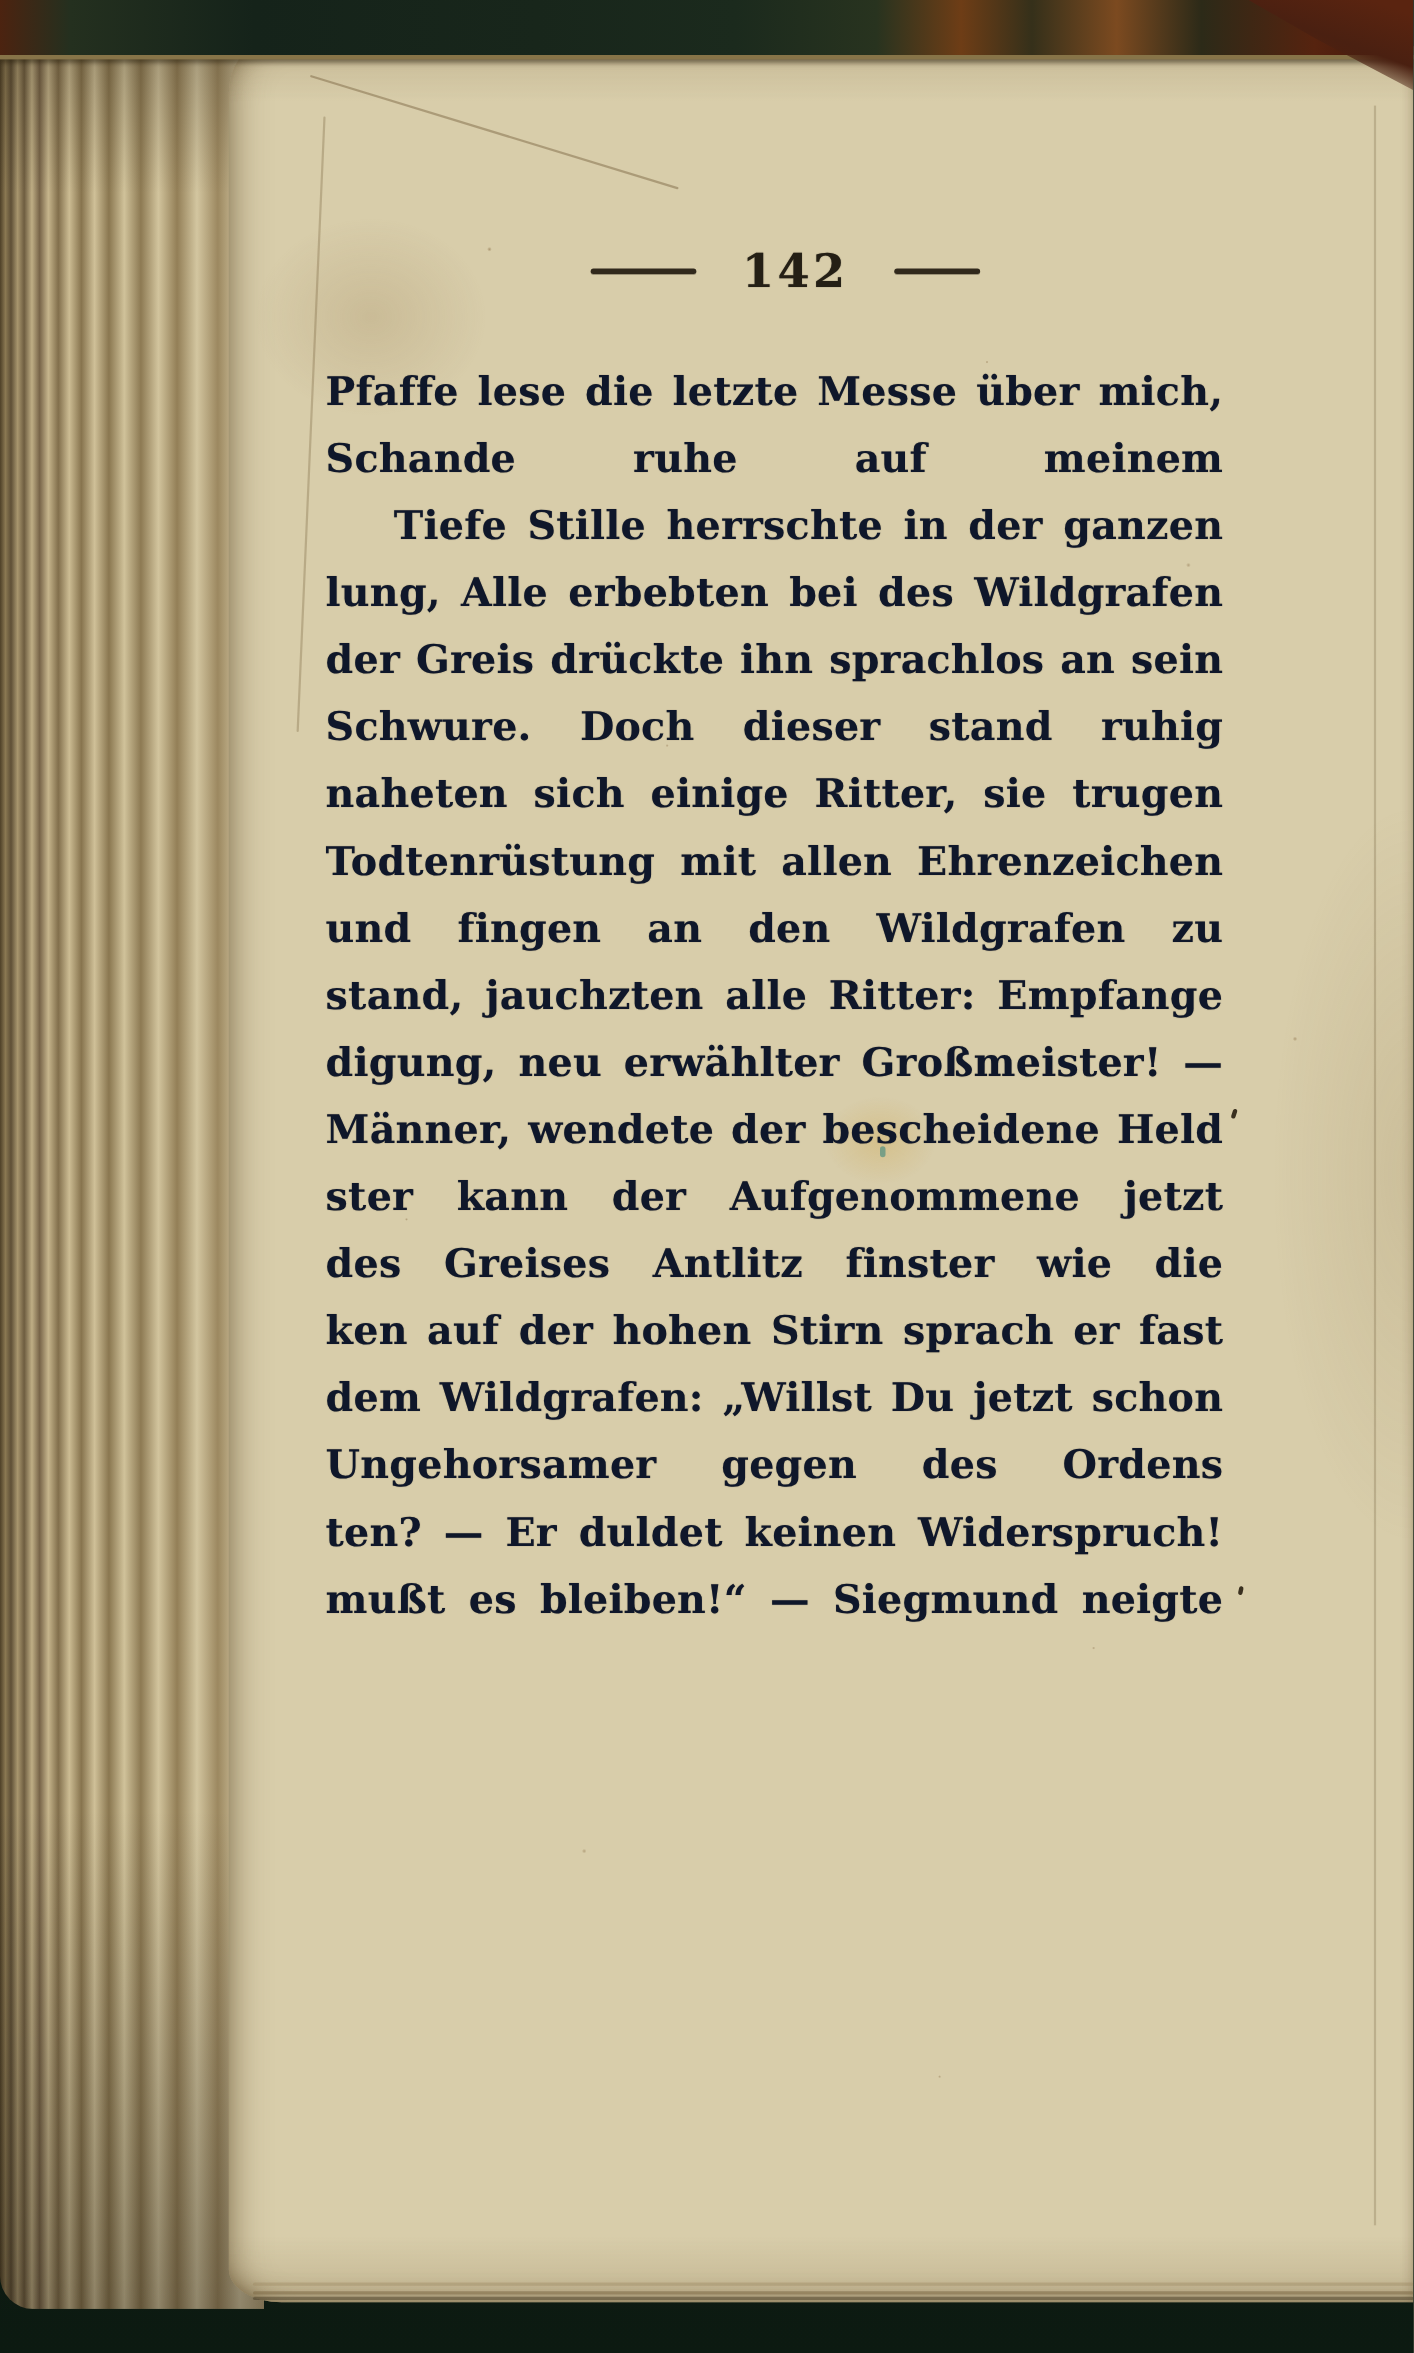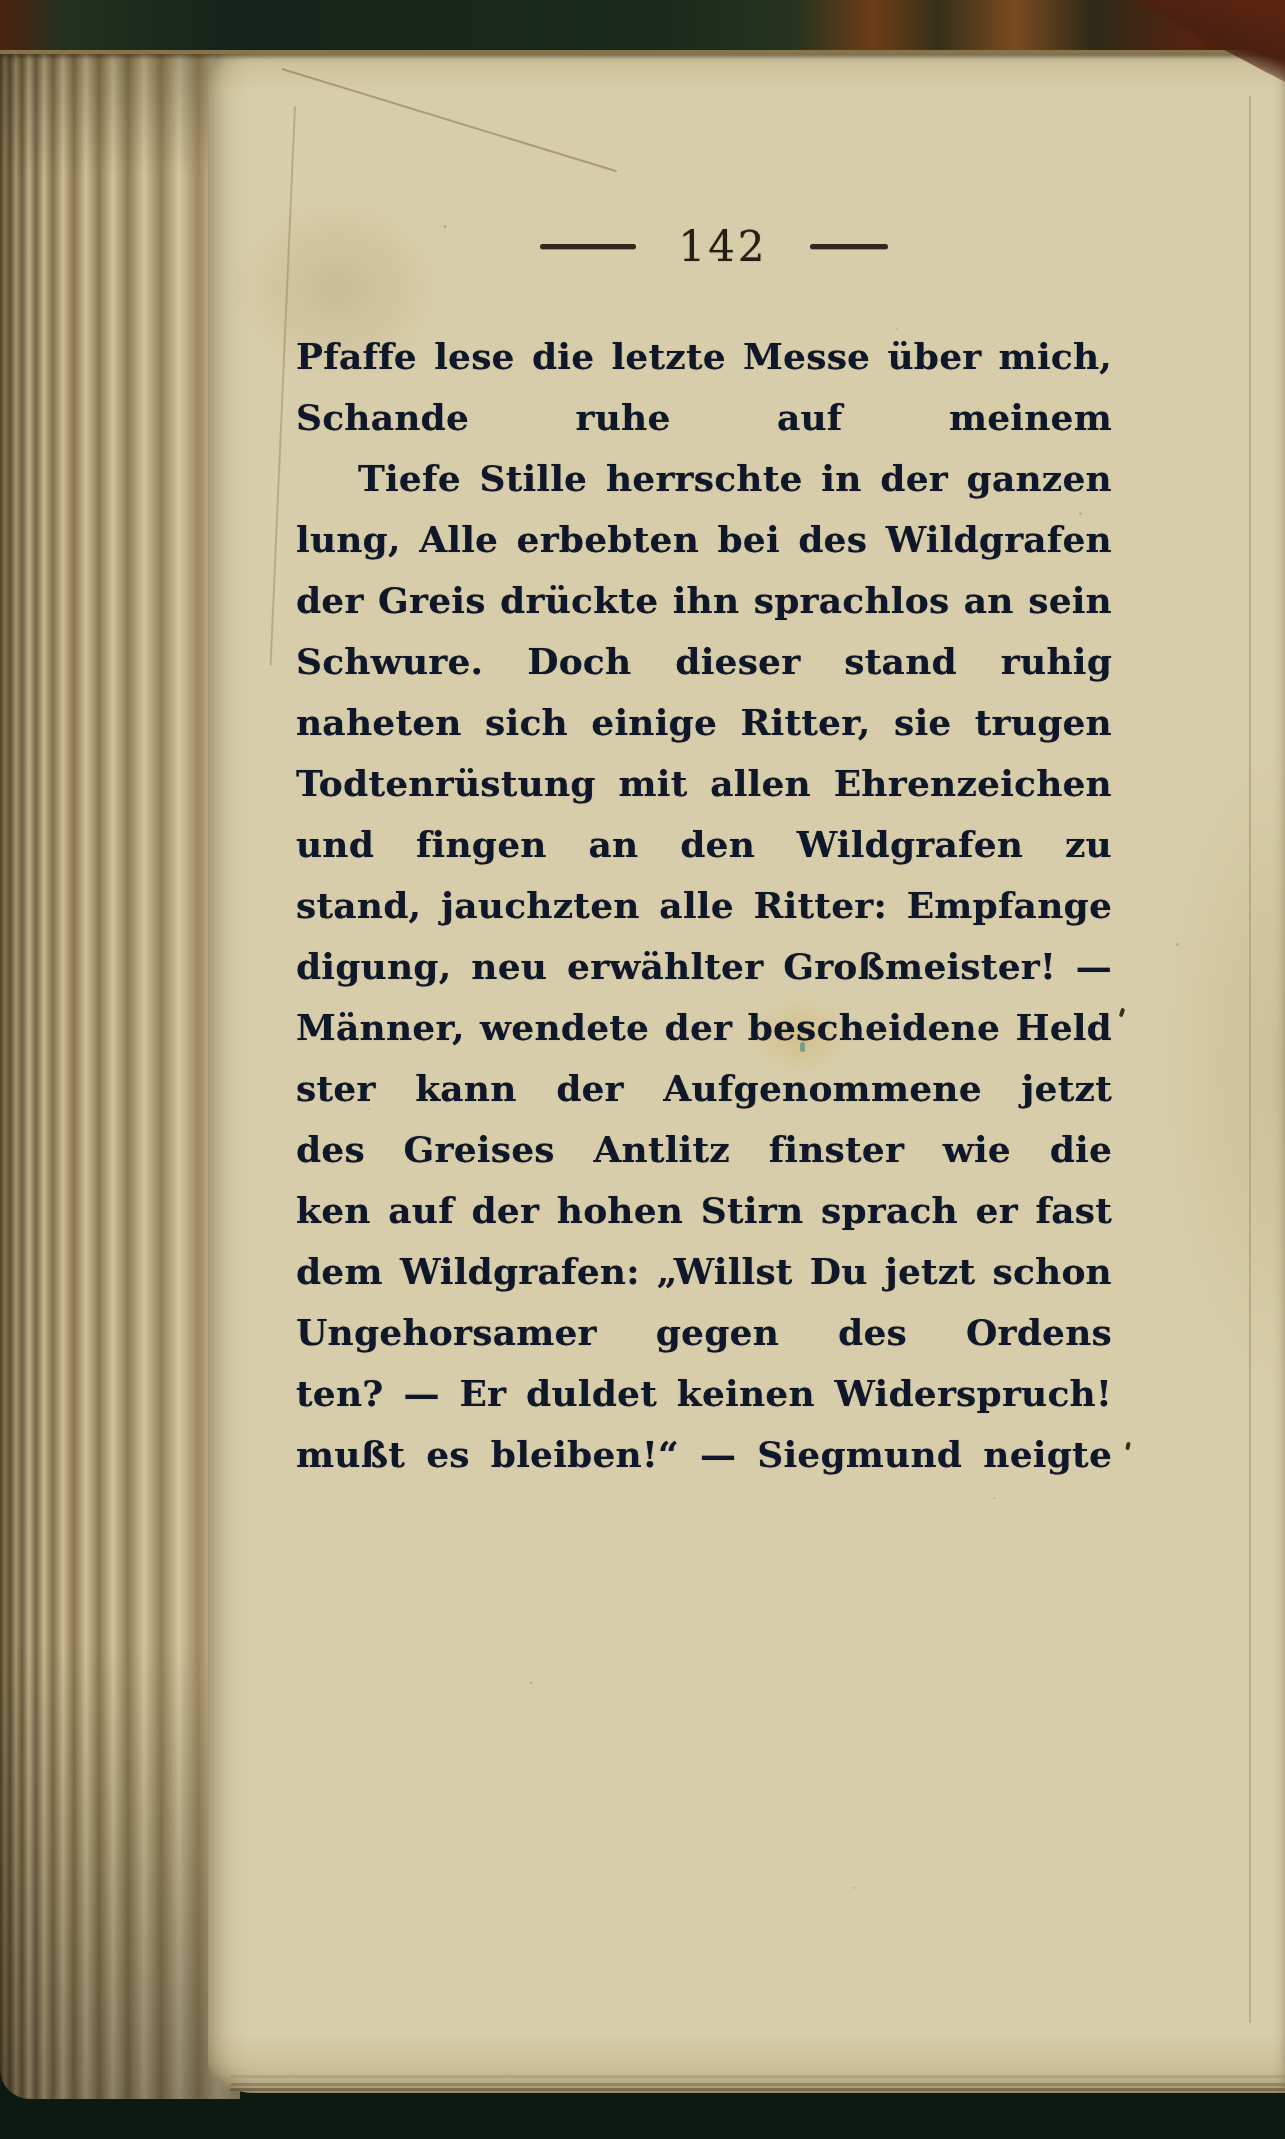--- a/index.html
+++ b/index.html
@@ -83,21 +83,21 @@
   
   .pagenum-row{
     position:absolute;left:48px;top:176px;width:856px;height:56px;z-index:5;
     display:flex;align-items:center;justify-content:center;gap:42px;
     transform:translateX(30px);
   }
   .rule{height:5px;background:#31291c;border-radius:3px;box-shadow:0 1px 0 rgba(49,41,28,.35);}
   .rule-l{width:96px;}
   .rule-r{width:78px;}
   .pagenum{
-    font-size:42px;font-weight:400;letter-spacing:3px;color:#241f15;
+    font-size:42px;font-weight:700;letter-spacing:3px;color:#241f15;
     text-shadow:0 0 1px rgba(36,31,21,.6);
   }
   
   .text-block{position:absolute;left:48px;top:284px;width:856px;z-index:5;}
   .line{
     height:61px;line-height:61px;overflow:hidden;
     font-size:36px;font-weight:700;color:#0f172a;
     text-align:justify;text-align-last:justify;text-justify:inter-word;
     letter-spacing:.2px;
     text-shadow:0 0 1px rgba(43,36,26,.45);

